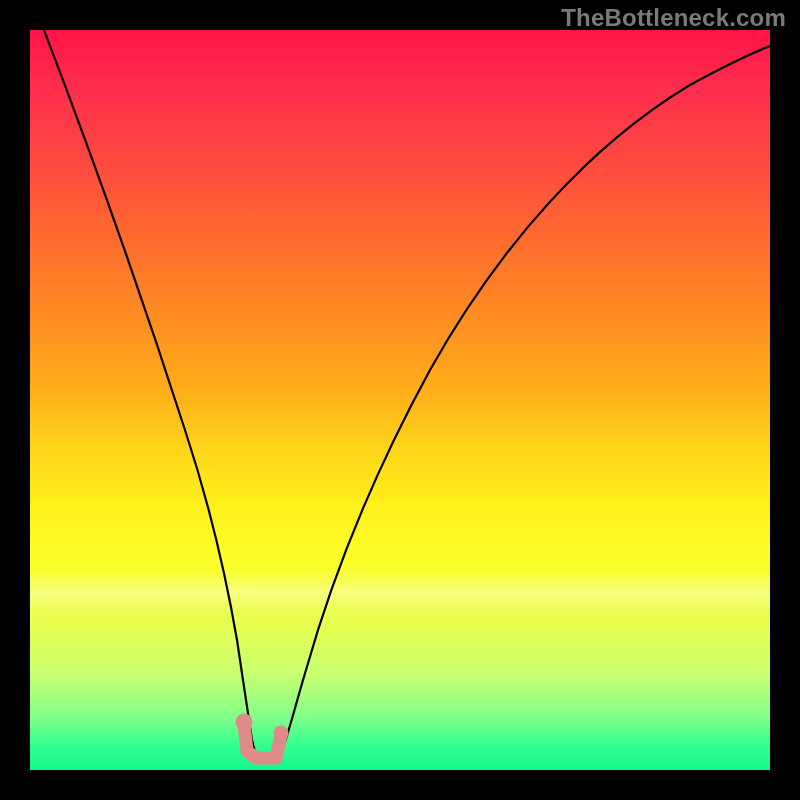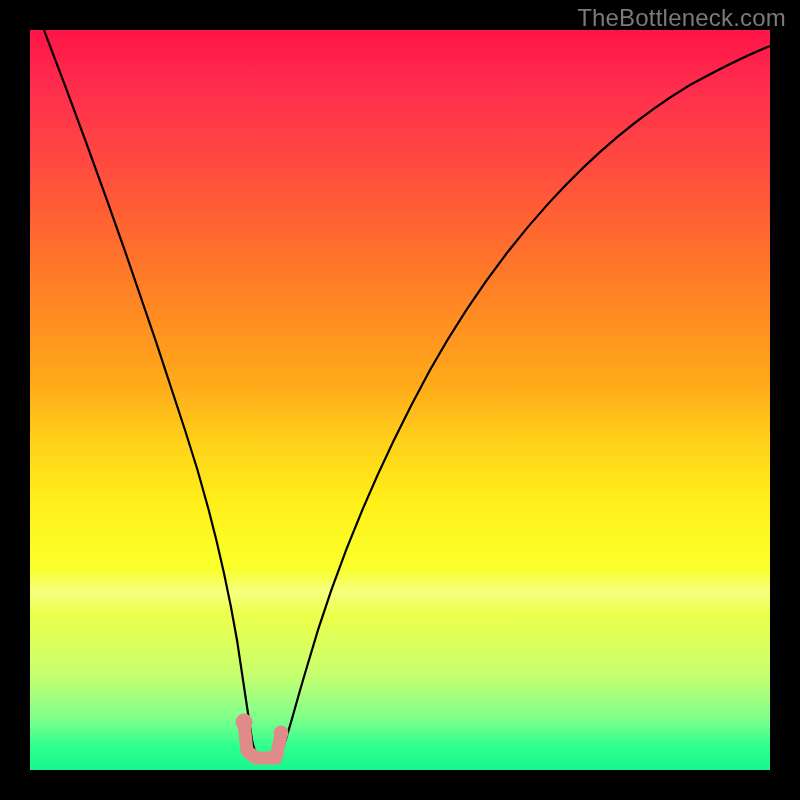--- a/index.html
+++ b/index.html
@@ -61,21 +61,21 @@
   .svg-layer {
     position: absolute;
     inset: 0;
   }
   .watermark {
     position: absolute;
     top: 4px;
     right: 14px;
     color: #7a7a7a;
     font-size: 24px;
-    font-weight: 400;
+    font-weight: 700;
     letter-spacing: 0.2px;
     user-select: none;
   }
 </style>
 </head>
 <body>
 
 <div class="outer">
 
   <div class="watermark">TheBottleneck.com</div>

